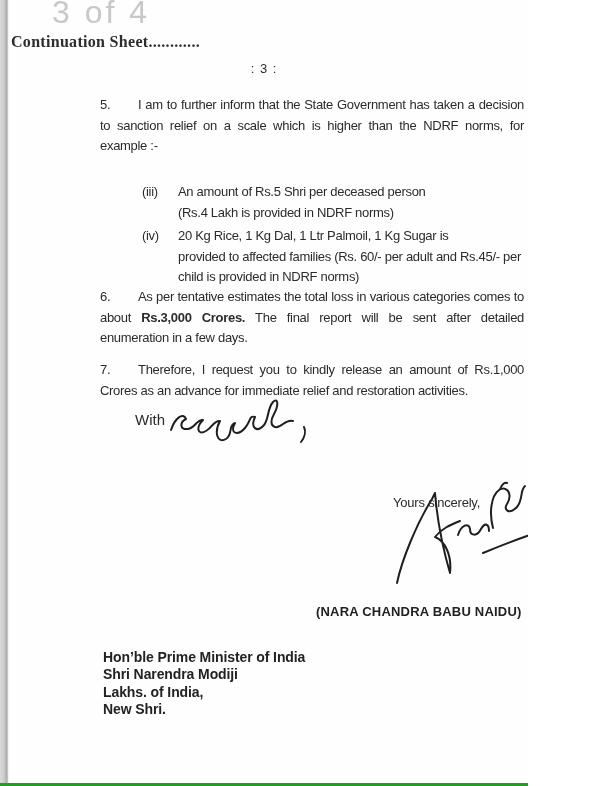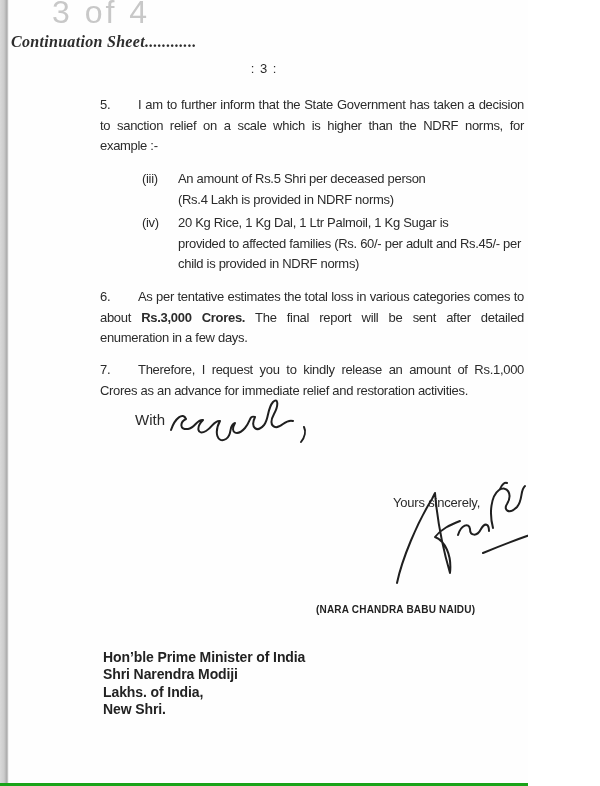--- a/index.html
+++ b/index.html
@@ -20,21 +20,21 @@
     position:absolute; left:0; right:0; bottom:0; height:3px;
     background:#19a319;
   }
   .watermark {
     position:absolute; left:52px; top:-6px;
     font-size:32px; letter-spacing:3px; color:#c8c8c8; font-weight:normal;
   }
   .sheet-title {
     position:absolute; left:11px; top:33px;
     font-family:"Liberation Serif", serif; font-weight:bold;
-    font-size:16px; color:#2d2d2d; letter-spacing:0.3px;font-style:italic;
+    font-size:16px; color:#2d2d2d; letter-spacing:0.3px;
   }
   .page-num {
     position:absolute; left:0; right:0; top:61px;
     text-align:center; font-size:13px; letter-spacing:1px;
   }
   .para {
     position:absolute; left:100px; width:424px;
     font-size:13px; line-height:20.7px; letter-spacing:-0.3px;
     text-align:justify;
   }
@@ -48,21 +48,21 @@
   .with-label {
     position:absolute; left:135px; top:411px; font-size:15px;
   }
   .hand { position:absolute; }
   .hand svg path { fill:none; stroke:#1f1f1f; stroke-width:2; stroke-linecap:round; stroke-linejoin:round; }
   .closing {
     position:absolute; left:393px; top:495px; font-size:13px; letter-spacing:-0.2px;
   }
   .signatory {
     position:absolute; left:316px; top:604px;
-    font-size:10px; font-weight:bold; letter-spacing:0.2px; color:#222;
+    font-size:13px; font-weight:bold; letter-spacing:0.2px; color:#222;
   }
   .recipient {
     position:absolute; left:103px; top:649px;
     font-size:14px; font-weight:bold; line-height:17.3px; letter-spacing:-0.1px; color:#222;
   }
 </style>
 </head>
 <body>
 
 <div class="page">
@@ -72,21 +72,21 @@
   <div class="watermark">3 of 4</div>
 
   <div class="sheet-title">Continuation Sheet............</div>
 
   <div class="page-num">: 3 :</div>
 
   <div class="para" style="top:95px">
     <span class="pnum">5.</span><span>I am to further inform that the State Government has taken a decision to sanction relief on a scale which is higher than the NDRF norms, for example :-</span>
   </div>
 
-  <div class="list-block" style="top:169px">
+  <div class="list-block" style="top:182px">
     <div class="list-item">
       <span class="list-label">(iii)</span>
       <div class="list-content">
         <div class="list-line">An amount of Rs.5 Shri per deceased person</div>
         <div class="list-line">(Rs.4 Lakh is provided in NDRF norms)</div>
       </div>
     </div>
     <div class="list-item">
       <span class="list-label">(iv)</span>
       <div class="list-content">

